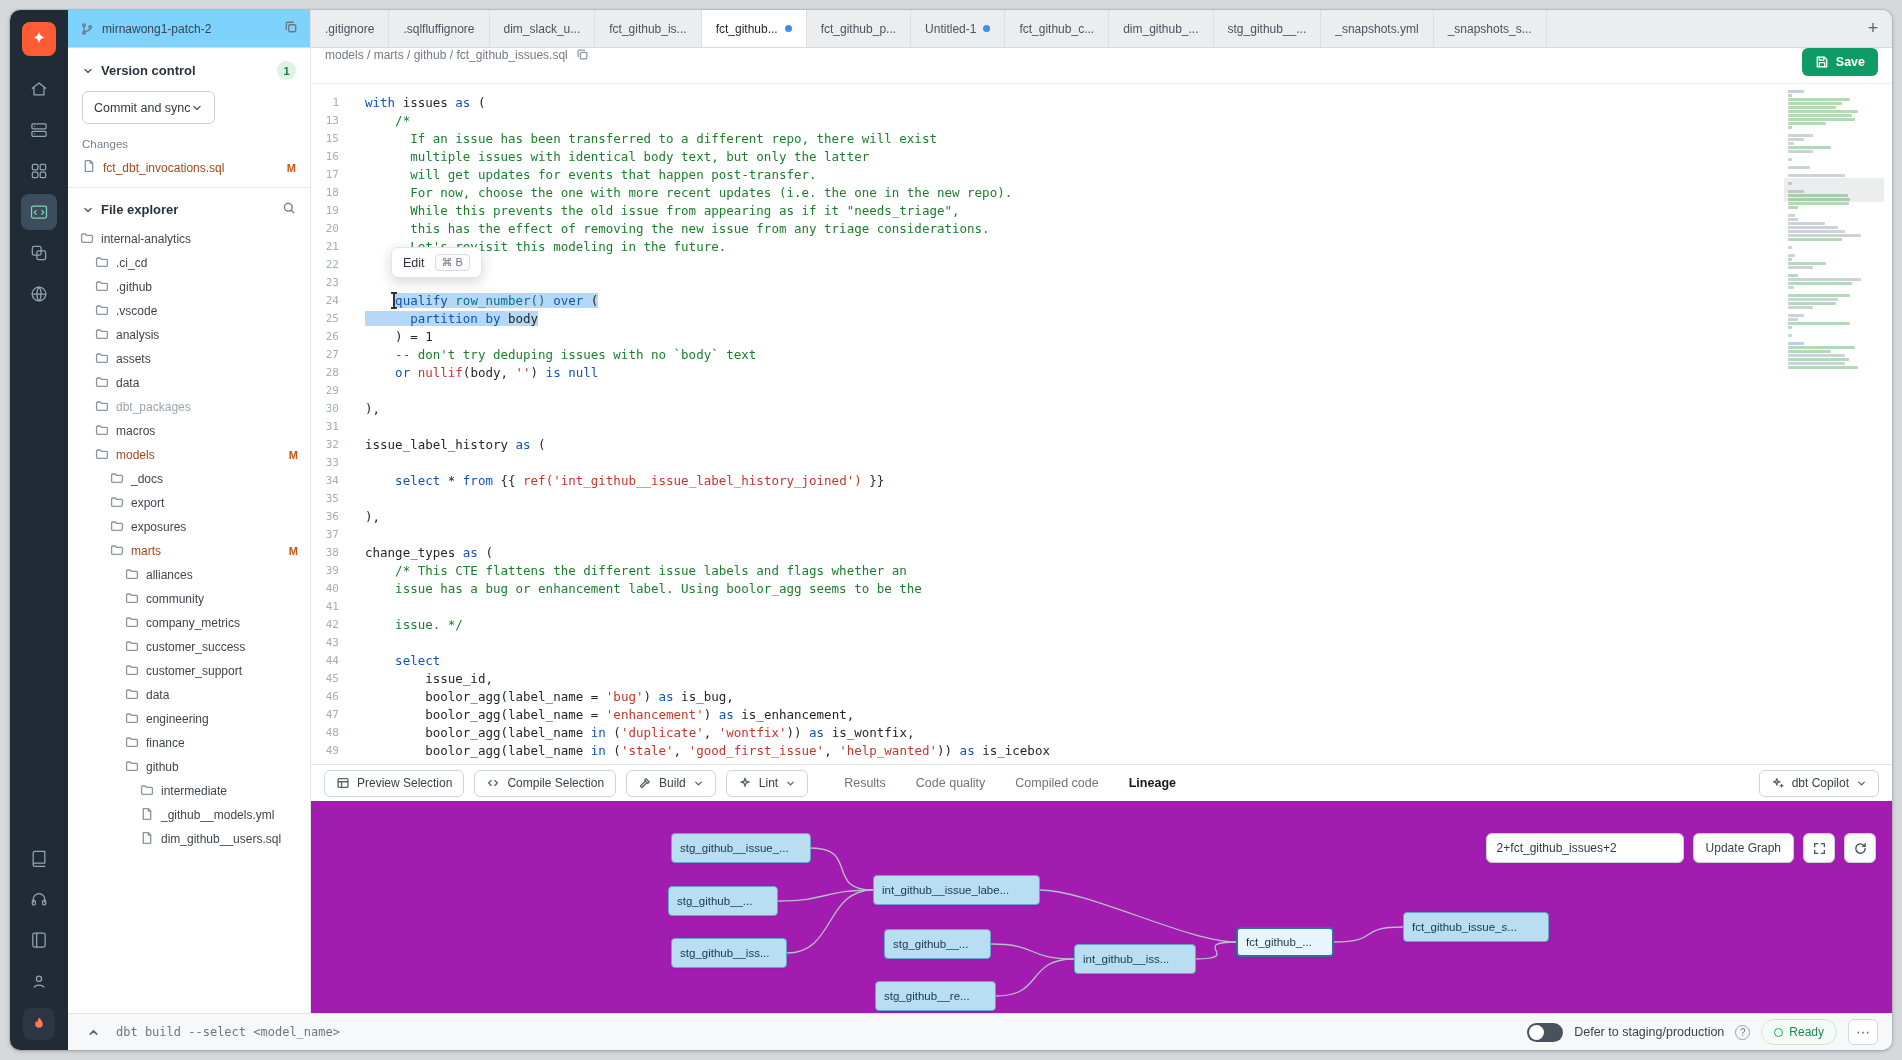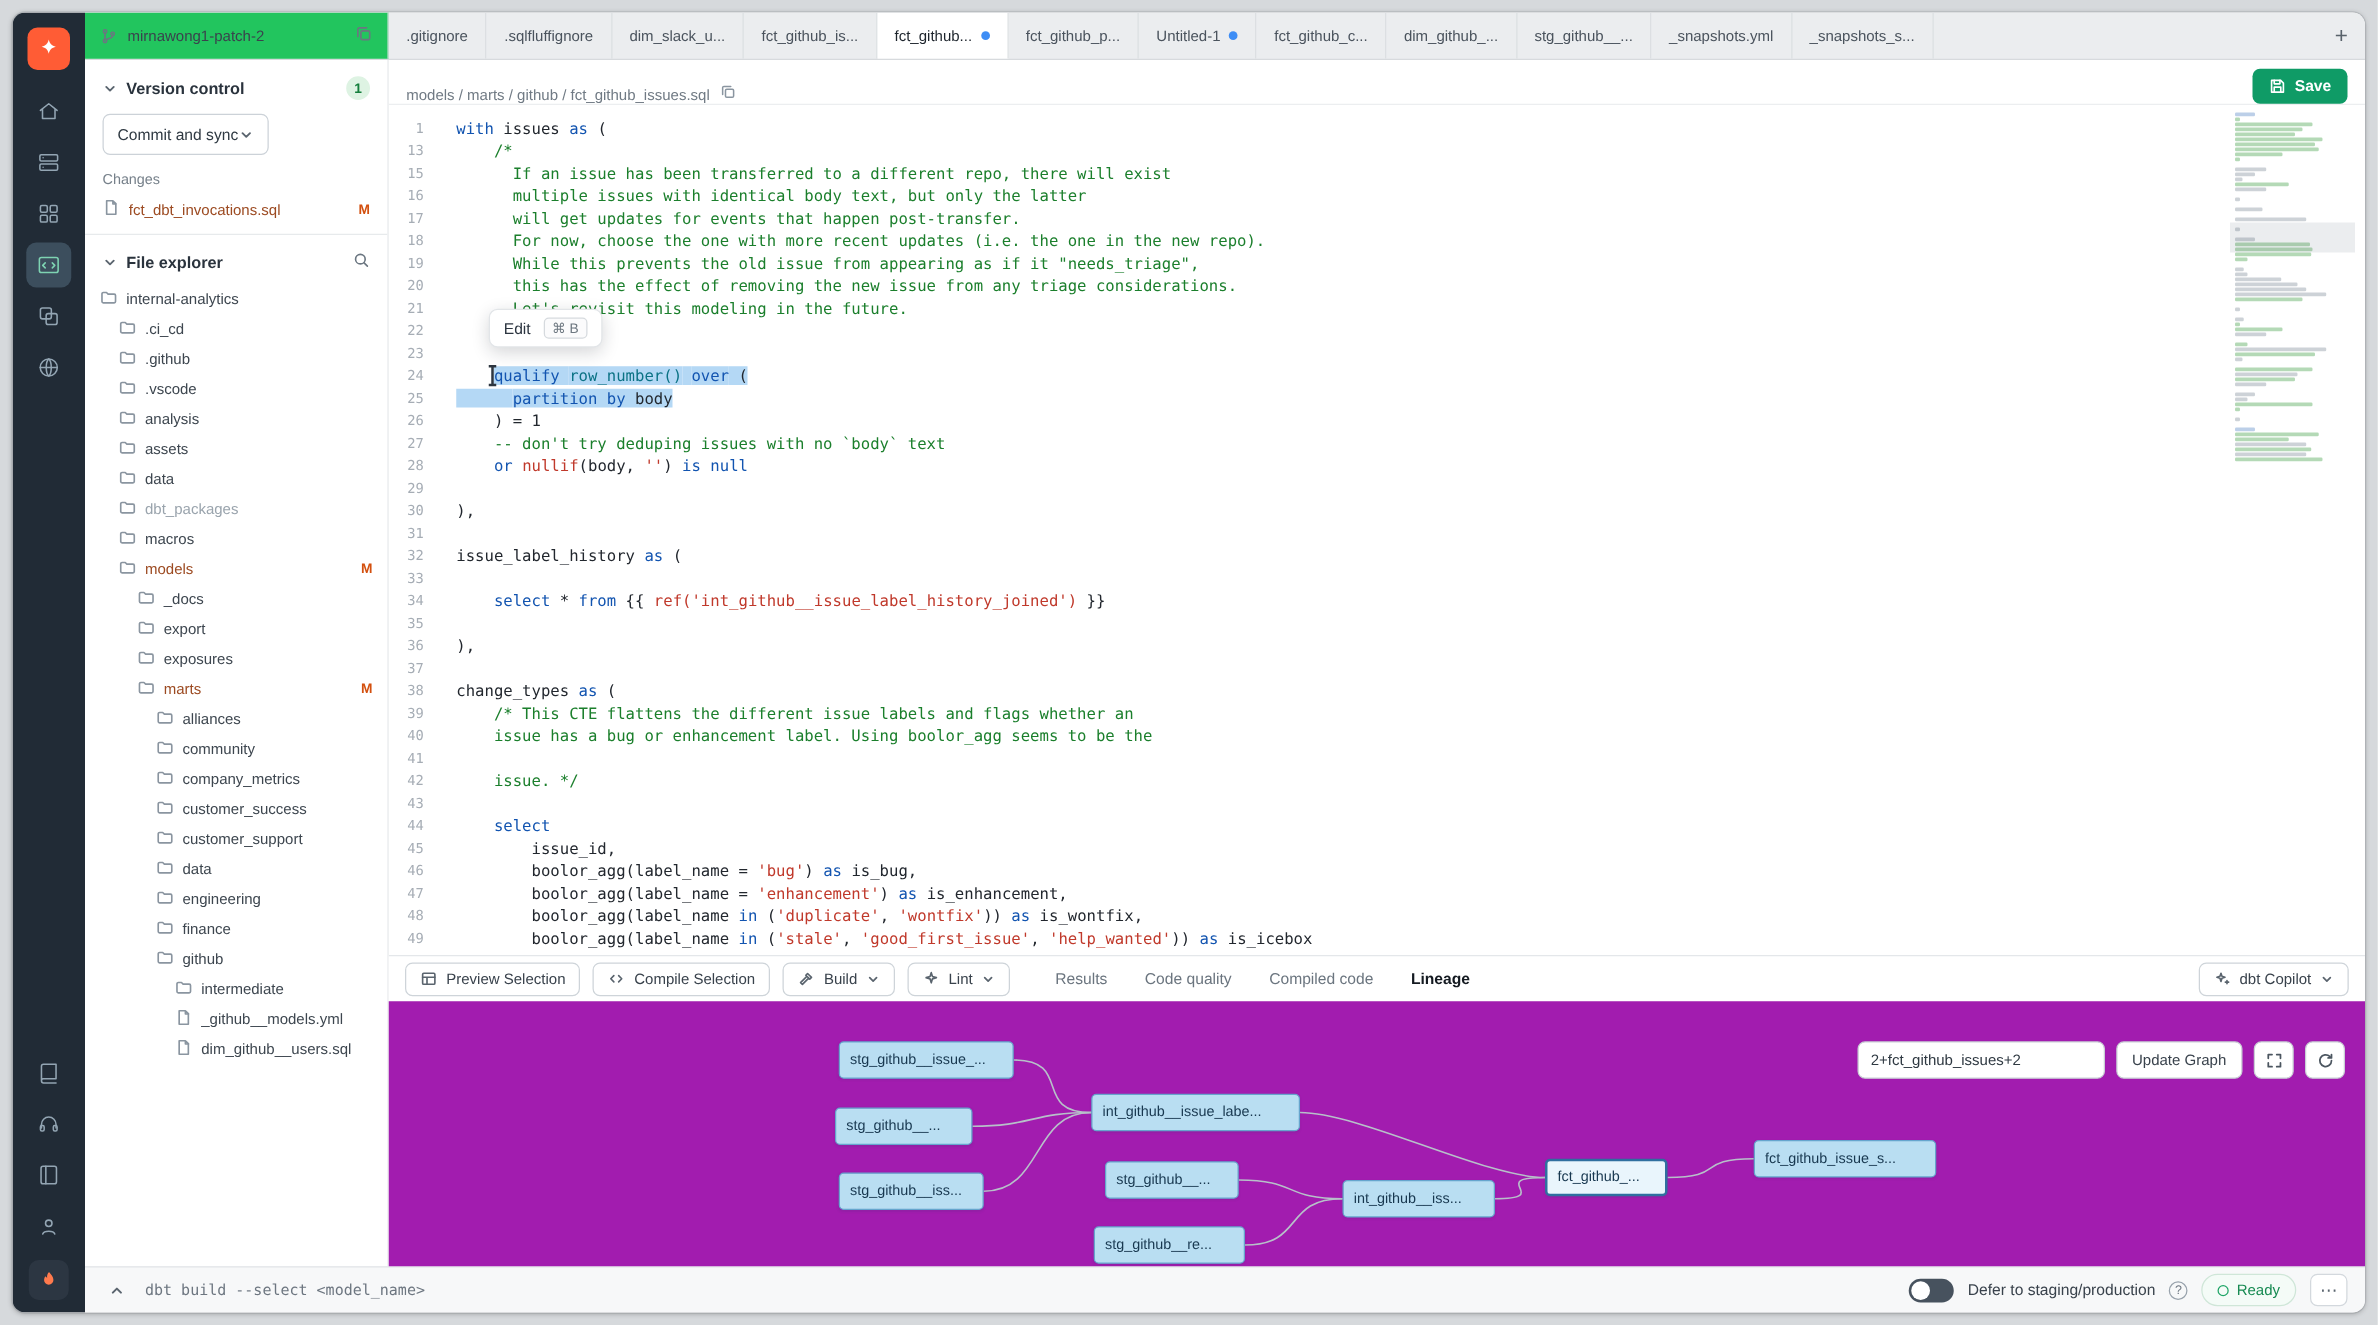--- a/index.html
+++ b/index.html
@@ -10,21 +10,21 @@
   .rail-logo{width:34px;height:34px;border-radius:8px;background:#ff5c35;display:grid;place-items:center;margin-bottom:10px;cursor:pointer}
   .rail-btn{width:36px;height:36px;border:0;background:transparent;border-radius:8px;display:grid;place-items:center;color:#93a5b3;cursor:pointer}
   .rail-btn.active{background:#3c4e5d;color:#7ed3b2}
   .rail-btn svg{width:20px;height:20px}
   .rail-spacer{flex:1}
   .rail-avatar{width:32px;height:32px;border-radius:8px;background:#2c3642;display:grid;place-items:center;margin-top:4px;cursor:pointer}
   svg.si{fill:none;stroke:currentColor;stroke-width:1.5;stroke-linecap:round;stroke-linejoin:round}
   
   .main{flex:1;display:flex;flex-direction:column;min-width:0}
   .tabstrip{height:38px;background:#ebedef;border-bottom:1px solid #d7dadd;display:flex;align-items:stretch;flex:none}
-  .branch-tab{width:243px;flex:none;background:#22c55e;border-right:1px solid #dfe2e5;display:flex;align-items:center;gap:8px;padding:16px 12px;font-size:12px;color:#3a434d;cursor:pointer}
+  .branch-tab{width:243px;flex:none;background:#7dd3fc;border-right:1px solid #dfe2e5;display:flex;align-items:center;gap:8px;padding:16px 12px;font-size:12px;color:#3a434d;cursor:pointer}
   .branch-tab svg{width:14px;height:14px;color:#6b7681}
   .branch-tab .copyic{margin-left:auto}
   .file-tabs{display:flex;overflow:hidden;flex:1}
   .tab{display:flex;align-items:center;gap:7px;padding:0 14px;border-right:1px solid #dcdfe2;font-size:12px;color:#4a535d;cursor:pointer;white-space:nowrap}
   .tab.active{background:#fff;color:#1d242c}
   .dirty-dot{width:7px;height:7px;border-radius:50%;background:#3d8df5}
   .newtab{width:38px;border:0;background:transparent;font-size:18px;color:#59626b;cursor:pointer;flex:none}
   .content{flex:1;display:flex;min-height:0}
   
   .sidebar{width:243px;flex:none;background:#fff;border-right:1px solid #e3e6e9;display:flex;flex-direction:column;overflow:hidden}
@@ -40,21 +40,21 @@
   .chfile .ticon svg,.tree-row .ticon svg{width:14px;height:14px;color:#8a95a0}
   .mbadge{margin-left:auto;color:#d3500f;font-size:11px;font-weight:700}
   .vc{border-bottom:1px solid #e7eaec}
   .fe{flex:1;overflow:hidden;display:flex;flex-direction:column}
   .tree{flex:1;overflow:hidden;padding-bottom:6px}
   .tree-row{display:flex;align-items:center;gap:7px;height:24px;padding-right:12px;font-size:12px;color:#3d464f;cursor:pointer;white-space:nowrap}
   .tree-row.muted{color:#9aa4ad}
   .tree-row.modified{color:#9c4a21}
   
   .editorcol{flex:1;display:flex;flex-direction:column;min-width:0;background:#fff}
-  .crumbbar{height:36px;flex:none;display:flex;align-items:flex-end;gap:8px;padding:0 14px;border-bottom:1px solid #eceef0;font-size:12px;color:#707a84}
+  .crumbbar{height:36px;flex:none;display:flex;align-items:flex-start;gap:8px;padding:0 14px;border-bottom:1px solid #eceef0;font-size:12px;color:#707a84}
   .crumbbar .copyic svg{width:13px;height:13px;color:#8a95a0}
   .save{margin-left:auto;height:28px;display:flex;align-items:center;gap:7px;background:#0f9b66;color:#fff;border:0;border-radius:6px;padding:0 13px;font-size:12.5px;font-weight:700;cursor:pointer;font-family:inherit}
   .save svg{width:14px;height:14px;color:#fff}
   .editorbody{flex:1;position:relative;overflow:hidden;font-family:"DejaVu Sans Mono",monospace}
   .codelines{padding-top:10px}
   .cl{display:flex;height:18px}
   .ln{flex:none;width:44px;text-align:right;padding-right:16px;font-size:11px;line-height:18px;color:#a6adb5}
   .ct{white-space:pre;font-size:12.5px;line-height:18px;color:#22272e;margin-left:10px}
   .tok-k{color:#1254b0}.tok-c{color:#1b7f2c}.tok-s{color:#c0392b}.tok-f{color:#0b7285}.tok-p{color:#22272e}
   .hl{background:#b4d8f5}

